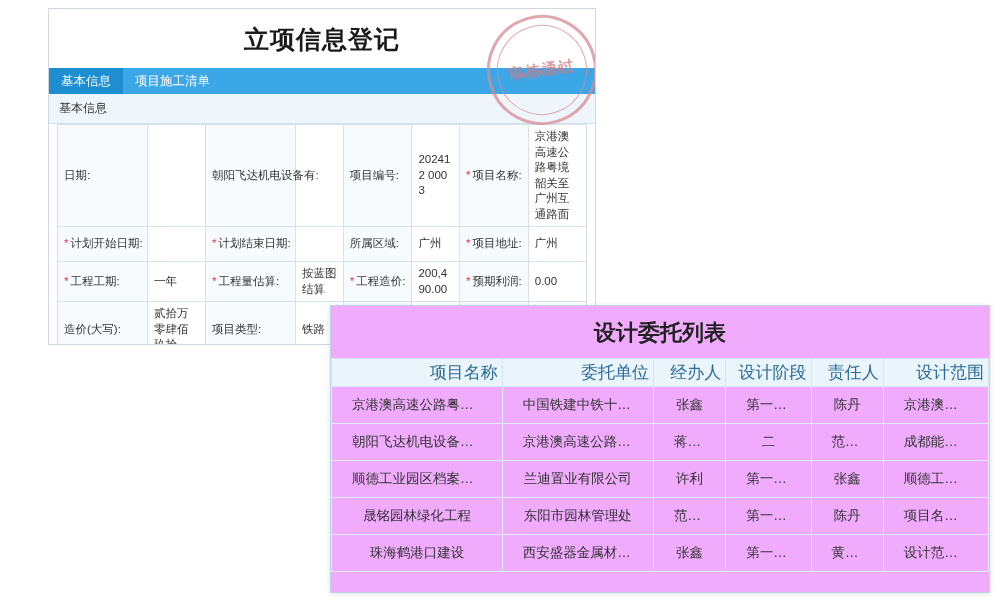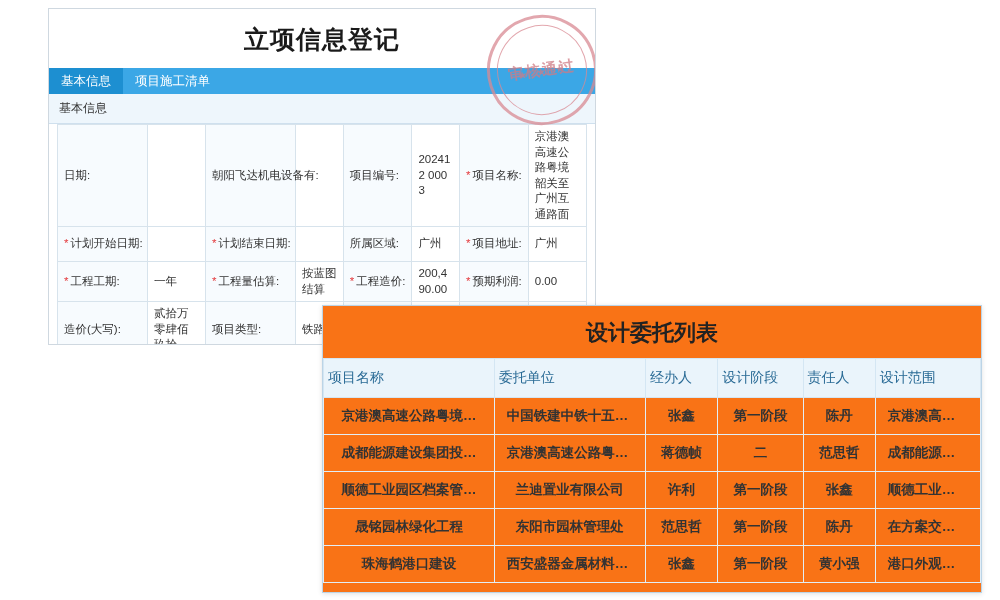--- a/index.html
+++ b/index.html
@@ -135,25 +135,25 @@
     top: 52%;
     transform: translate(-50%,-50%) rotate(8deg);
     color: #cf7b85;
     font-size: 11px;
     letter-spacing: 3px;
   }
 
   
   .list-window {
     position: absolute;
-    left: 322px;
+    left: 330px;
     top: 305px;
     width: 660px;
     height: 288px;
-    background: #f97316;
+    background: #f0abfc;
     border: 1px solid #bcd4e6;
     box-shadow: 0 1px 5px rgba(0,0,0,0.12);
     box-sizing: border-box;
     overflow: hidden;
   }
   .list-title {
     text-align: center;
     font-size: 22px;
     font-weight: bold;
     color: #222;
@@ -162,35 +162,34 @@
   table.grid {
     width: 100%;
     border-collapse: collapse;
     table-layout: fixed;
     font-size: 13.5px;
   }
   table.grid th {
     background: #eaf4fb;
     color: #2a6b96;
     font-weight: normal;
-    font-size: 14px;
-    padding: 10px 4px;
+    font-size: 17px;
+    padding: 2px 4px;
     border: 1px solid #d4e6f3;
-    text-align: left;
+    text-align: right;
     white-space: nowrap;
   }
   table.grid td {
     border: 1px solid #e2eef7;
-    padding: 9px 12px;
+    padding: 9px 20px;
     text-align: center;
     color: #333;
     white-space: nowrap;
     overflow: hidden;
     text-overflow: ellipsis;
-    font-weight: bold;
   }
   td.link {
     color: #2a85c9;
     cursor: pointer;
   }
   td.name-cell {
     text-align: left;
     padding-left: 12px;
   }
   .scroll-v {
@@ -306,50 +305,50 @@
       <tbody>
         <tr>
           <td class="link name-cell">京港澳高速公路粤境…</td>
           <td>中国铁建中铁十五局…</td>
           <td class="link">张鑫</td>
           <td>第一阶段</td>
           <td class="link">陈丹</td>
           <td>京港澳高速…</td>
         </tr>
         <tr>
-          <td class="link name-cell">成都能源建设集团投…</td>
+          <td class="link name-cell">朝阳飞达机电设备有…</td>
           <td>京港澳高速公路粤境…</td>
           <td class="link">蒋德帧</td>
           <td>二</td>
           <td class="link">范思哲</td>
           <td>成都能源建…</td>
         </tr>
         <tr>
           <td class="link name-cell">顺德工业园区档案管…</td>
           <td>兰迪置业有限公司</td>
           <td class="link">许利</td>
           <td>第一阶段</td>
           <td class="link">张鑫</td>
           <td>顺德工业园…</td>
         </tr>
         <tr>
           <td class="link name-cell">晟铭园林绿化工程</td>
           <td>东阳市园林管理处</td>
           <td class="link">范思哲</td>
           <td>第一阶段</td>
           <td class="link">陈丹</td>
-          <td>在方案交底…</td>
+          <td>项目名称…</td>
         </tr>
         <tr>
           <td class="link name-cell">珠海鹤港口建设</td>
           <td>西安盛器金属材料有…</td>
           <td class="link">张鑫</td>
           <td>第一阶段</td>
           <td class="link">黄小强</td>
-          <td>港口外观设…</td>
+          <td>设计范围…</td>
         </tr>
       </tbody>
     </table>
 
     <div class="scroll-v"></div>
   </div>
 
 </div>
 
 </body></html>

